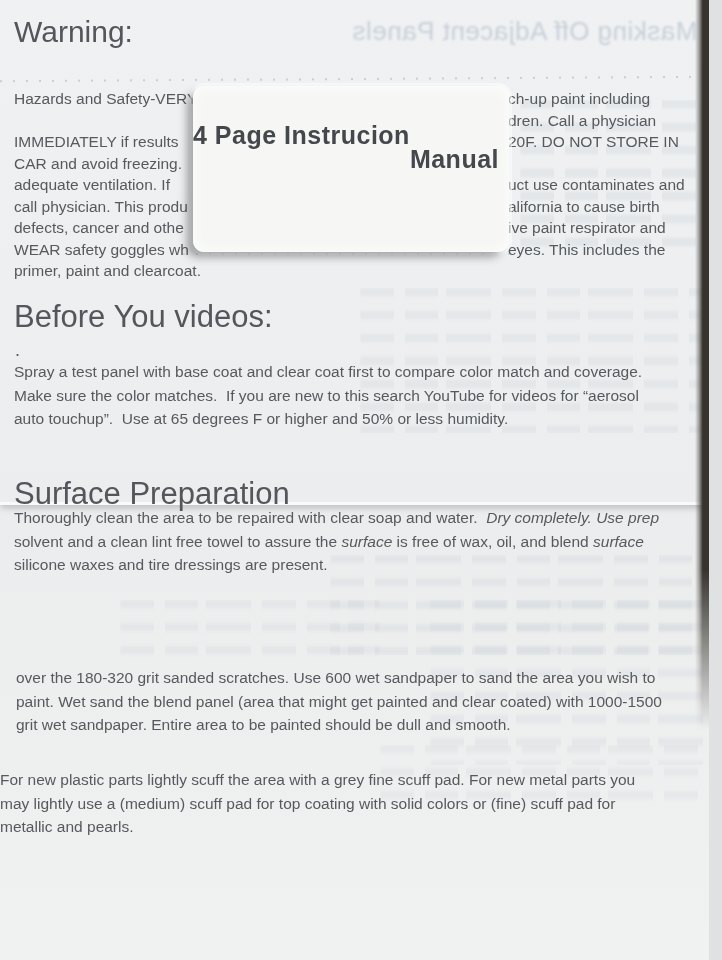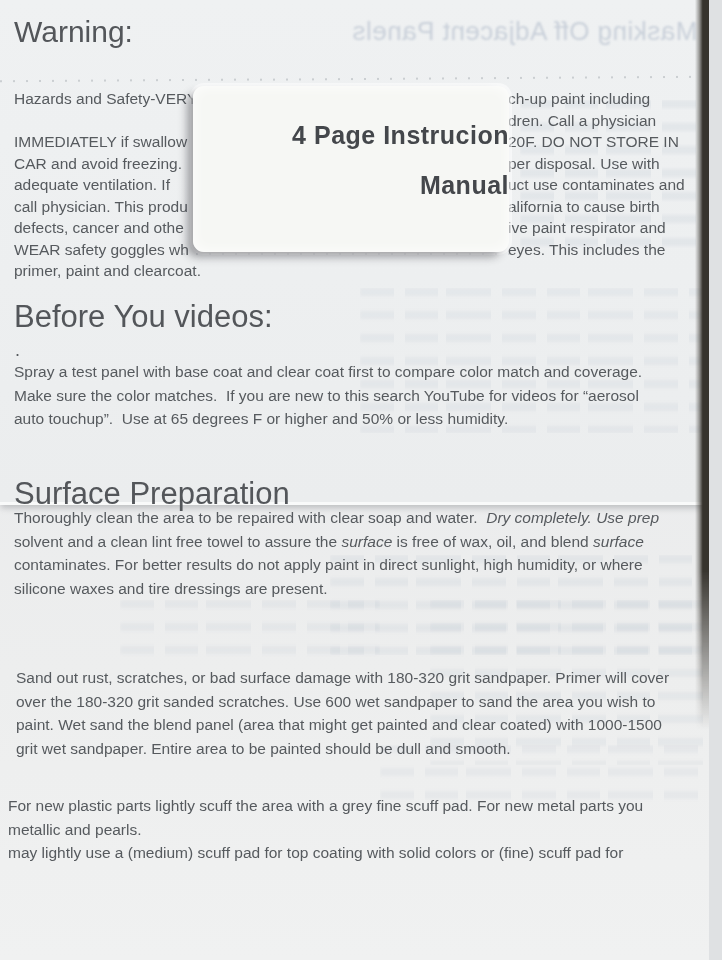--- a/index.html
+++ b/index.html
@@ -48,27 +48,27 @@
   .sanding-title{left:22px; top:619px;}
   .stray{position:absolute; z-index:4; left:15px; top:340px; font-size:18px; color:var(--ink);}
   .para{position:absolute; z-index:4; left:14px; width:700px; color:var(--ink); font-size:15.5px;}
   .para .tline{position:relative; height:var(--lh,23.5px); line-height:var(--lh,23.5px); white-space:pre;}
   .warning-para{top:88px; --lh:21.5px;}
   .warning-para .frag-left{position:absolute; left:0; white-space:pre;}
   .warning-para .frag-right{position:absolute; left:494px; white-space:pre;}
   .before-para{top:360px;}
   .surface-para{top:506px;}
   .sanding-para{top:666px; left:16px;}
-  .scuff-para{top:768px; left:8px;margin-top:26px;}
+  .scuff-para{top:768px; left:0;}
   .it{font-style:italic;}
   .sticker{
     position:absolute; z-index:5; left:193px; top:86px; width:316px; height:166px;
     background:var(--sticker-bg); border-radius:11px;
     box-shadow:-7px 6px 9px -1px rgba(45,45,52,.42), 0 0 0 3px rgba(255,255,255,.55), inset 0 0 14px rgba(255,255,255,.9);
-    display:flex; flex-direction:column; align-items:flex-end; padding-top:36px; box-sizing:border-box;
+    display:flex; align-items:flex-start; padding-top:36px; box-sizing:border-box;
   }
   .sticker-line{font-size:25px; font-weight:700; letter-spacing:.5px; color:var(--sticker-ink); line-height:26px; white-space:pre;}
   .sticker-line + .sticker-line{margin-top:24px;}
   .photo-edge{
     position:absolute; z-index:6; right:0; top:0; width:14px; height:730px;
     background:linear-gradient(to left, var(--photo-edge) 0 45%, rgba(55,52,46,.45) 70%, rgba(55,52,46,0) 100%);
     -webkit-mask-image:linear-gradient(to bottom, #000 0 78%, transparent 100%);
             mask-image:linear-gradient(to bottom, #000 0 78%, transparent 100%);
   }
 </style>
@@ -88,55 +88,53 @@
   <div class="ghost" style="left:430px; top:600px; width:280px; height:165px; opacity:.4;"></div>
   <div class="ghost" style="left:380px; top:745px; width:330px; height:58px; opacity:.35;"></div>
 
   <div class="perf perf-top"></div>
   <div class="perf perf-mid"></div>
 
   <h1 class="h warning-title">Warning:</h1>
   <div class="para warning-para">
       <div class="tline"><span class="frag-left">Hazards and Safety-VERY</span><span class="frag-right">ch-up paint including</span></div>
       <div class="tline"><span class="frag-right">dren. Call a physician</span></div>
-      <div class="tline"><span class="frag-left">IMMEDIATELY if swallow</span><span class="frag-right">20F. DO NOT STORE IN</span></div>
-      <div class="tline"><span class="frag-left">CAR and avoid freezing.</span><span class="frag-right">per disposal. Use with</span></div>
+      <div class="tline"><span class="frag-left">IMMEDIATELY if results</span><span class="frag-right">20F. DO NOT STORE IN</span></div>
+      <div class="tline"><span class="frag-left">CAR and avoid freezing.</span></div>
       <div class="tline"><span class="frag-left">adequate ventilation. If</span><span class="frag-right">uct use contaminates and</span></div>
       <div class="tline"><span class="frag-left">call physician. This produ</span><span class="frag-right">alifornia to cause birth</span></div>
       <div class="tline"><span class="frag-left">defects, cancer and othe</span><span class="frag-right">ive paint respirator and</span></div>
       <div class="tline"><span class="frag-left">WEAR safety goggles wh</span><span class="frag-right">eyes. This includes the</span></div>
       <div class="tline"><span class="frag-left">primer, paint and clearcoat.</span><span class="frag-right"></span></div>
     </div>
 
   <h1 class="h before-title">Before You videos:</h1>
   <div class="stray">.</div>
   <div class="para before-para">
       <div class="tline">Spray a test panel with base coat and clear coat first to compare color match and coverage.</div>
       <div class="tline">Make sure the color matches.  If you are new to this search YouTube for videos for “aerosol</div>
       <div class="tline">auto touchup”.  Use at 65 degrees F or higher and 50% or less humidity.</div>
     </div>
 
   <h1 class="h surface-title">Surface Preparation</h1>
   <div class="para surface-para">
       <div class="tline"><span>Thoroughly clean the area to be repaired with clear soap and water.  </span><span class="it">Dry completely. Use prep</span></div>
       <div class="tline"><span>solvent and a clean lint free towel to assure the </span><span class="it">surface</span><span> is free of wax, oil, and blend </span><span class="it">surface</span></div>
-      <div class="tline"><span>contaminates. For better results do not apply paint in direct sunlight, high humidity, or where</span></div>
       <div class="tline"><span>silicone waxes and tire dressings are present.</span></div>
     </div>
 
   <div class="para sanding-para">
-      <div class="tline">Sand out rust, scratches, or bad surface damage with 180-320 grit sandpaper. Primer will cover</div>
       <div class="tline">over the 180-320 grit sanded scratches. Use 600 wet sandpaper to sand the area you wish to</div>
       <div class="tline">paint. Wet sand the blend panel (area that might get painted and clear coated) with 1000-1500</div>
       <div class="tline">grit wet sandpaper. Entire area to be painted should be dull and smooth.</div>
     </div>
   <div class="para scuff-para">
       <div class="tline">For new plastic parts lightly scuff the area with a grey fine scuff pad. For new metal parts you</div>
+      <div class="tline">may lightly use a (medium) scuff pad for top coating with solid colors or (fine) scuff pad for</div>
       <div class="tline">metallic and pearls.</div>
-      <div class="tline">may lightly use a (medium) scuff pad for top coating with solid colors or (fine) scuff pad for</div>
     </div>
 
   <div class="sticker">
     <div class="sticker-line">4 Page Instrucion</div>
     <div class="sticker-line">Manual</div>
   </div>
 
   <div class="photo-edge"></div>
 </div>
 

